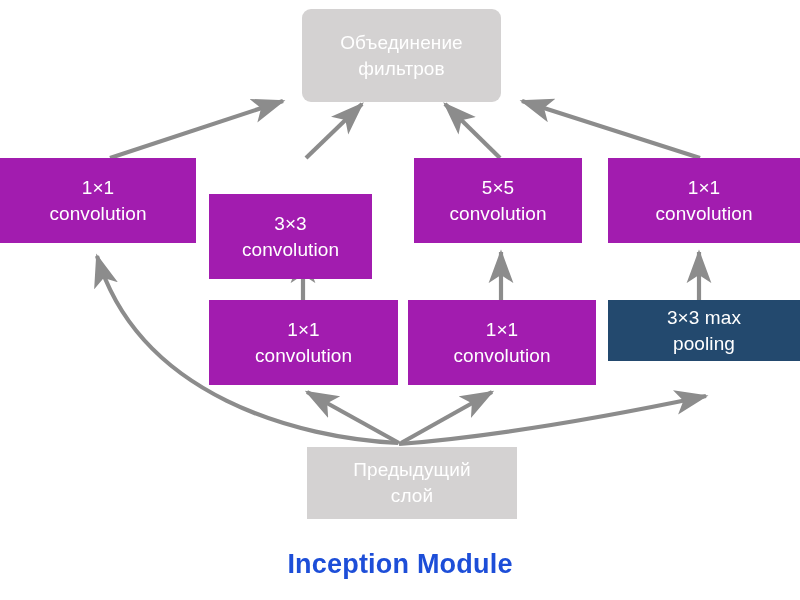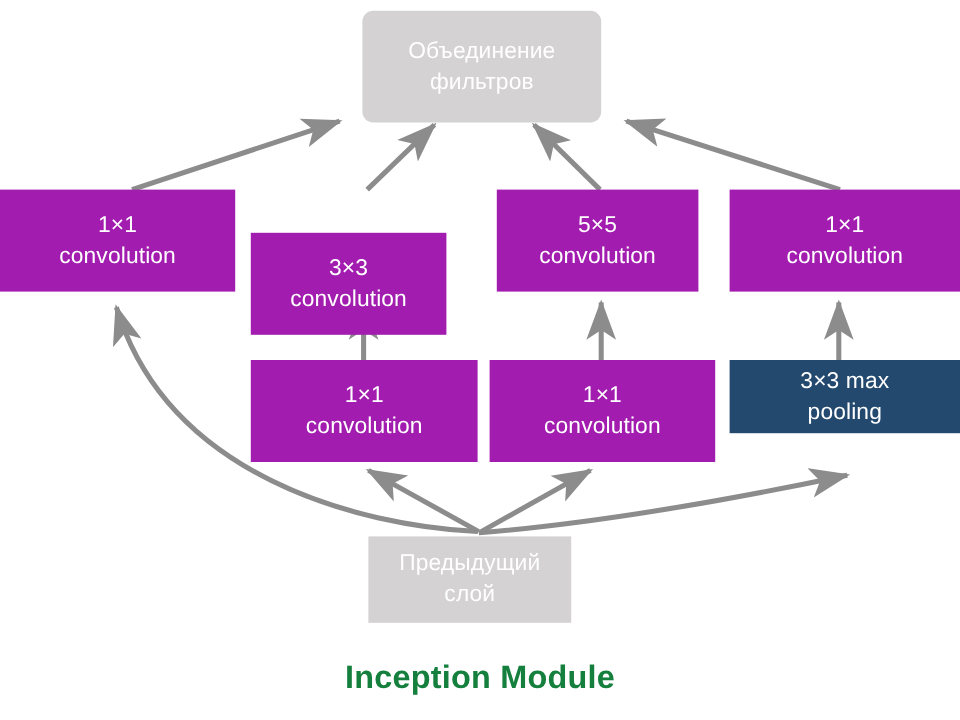--- a/index.html
+++ b/index.html
@@ -47,21 +47,21 @@
   }
 
   #diagram-title {
     position: absolute;
     left: 0;
     top: 549px;
     width: 800px;
     text-align: center;
     font-size: 27px;
     font-weight: bold;
-    color: #15803d;
+    color: #1d4ed8;
     letter-spacing: 0.2px;
   }
 </style>
 </head>
 <body>
 
 <div id="canvas">
 
   <svg class="wires" viewBox="0 0 800 600" xmlns="http://www.w3.org/2000/svg">
     <defs>
@@ -124,20 +124,20 @@
   <div class="node node-blue" style="left:408px; top:300px; width:188px; height:85px;">
     <span class="node-label">1×1
 convolution</span>
   </div>
 
   <div class="node node-navy" style="left:608px; top:300px; width:192px; height:61px;">
     <span class="node-label">3×3 max
 pooling</span>
   </div>
 
-  <div class="node node-gray" style="left:307px; top:447px; width:169px; height:72px;">
+  <div class="node node-gray" style="left:307px; top:447px; width:210px; height:72px;">
     <span class="node-label">Предыдущий
 слой</span>
   </div>
 
   <div id="diagram-title">Inception Module</div>
 
 </div>
 
 </body></html>

